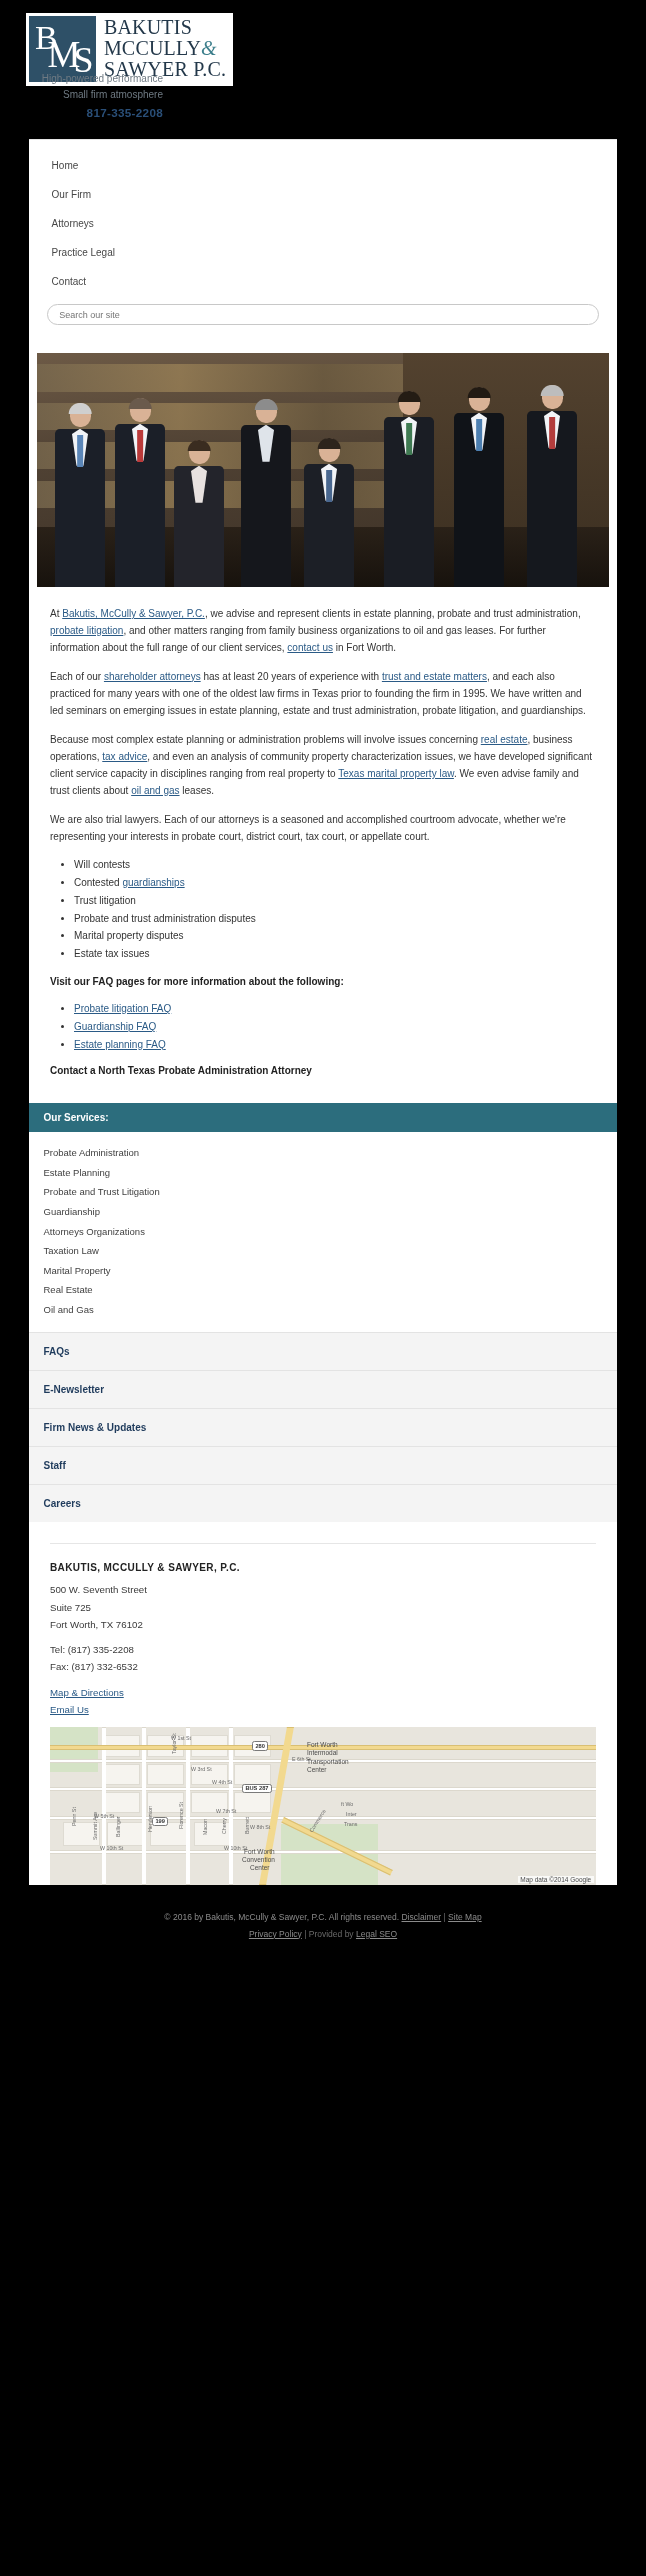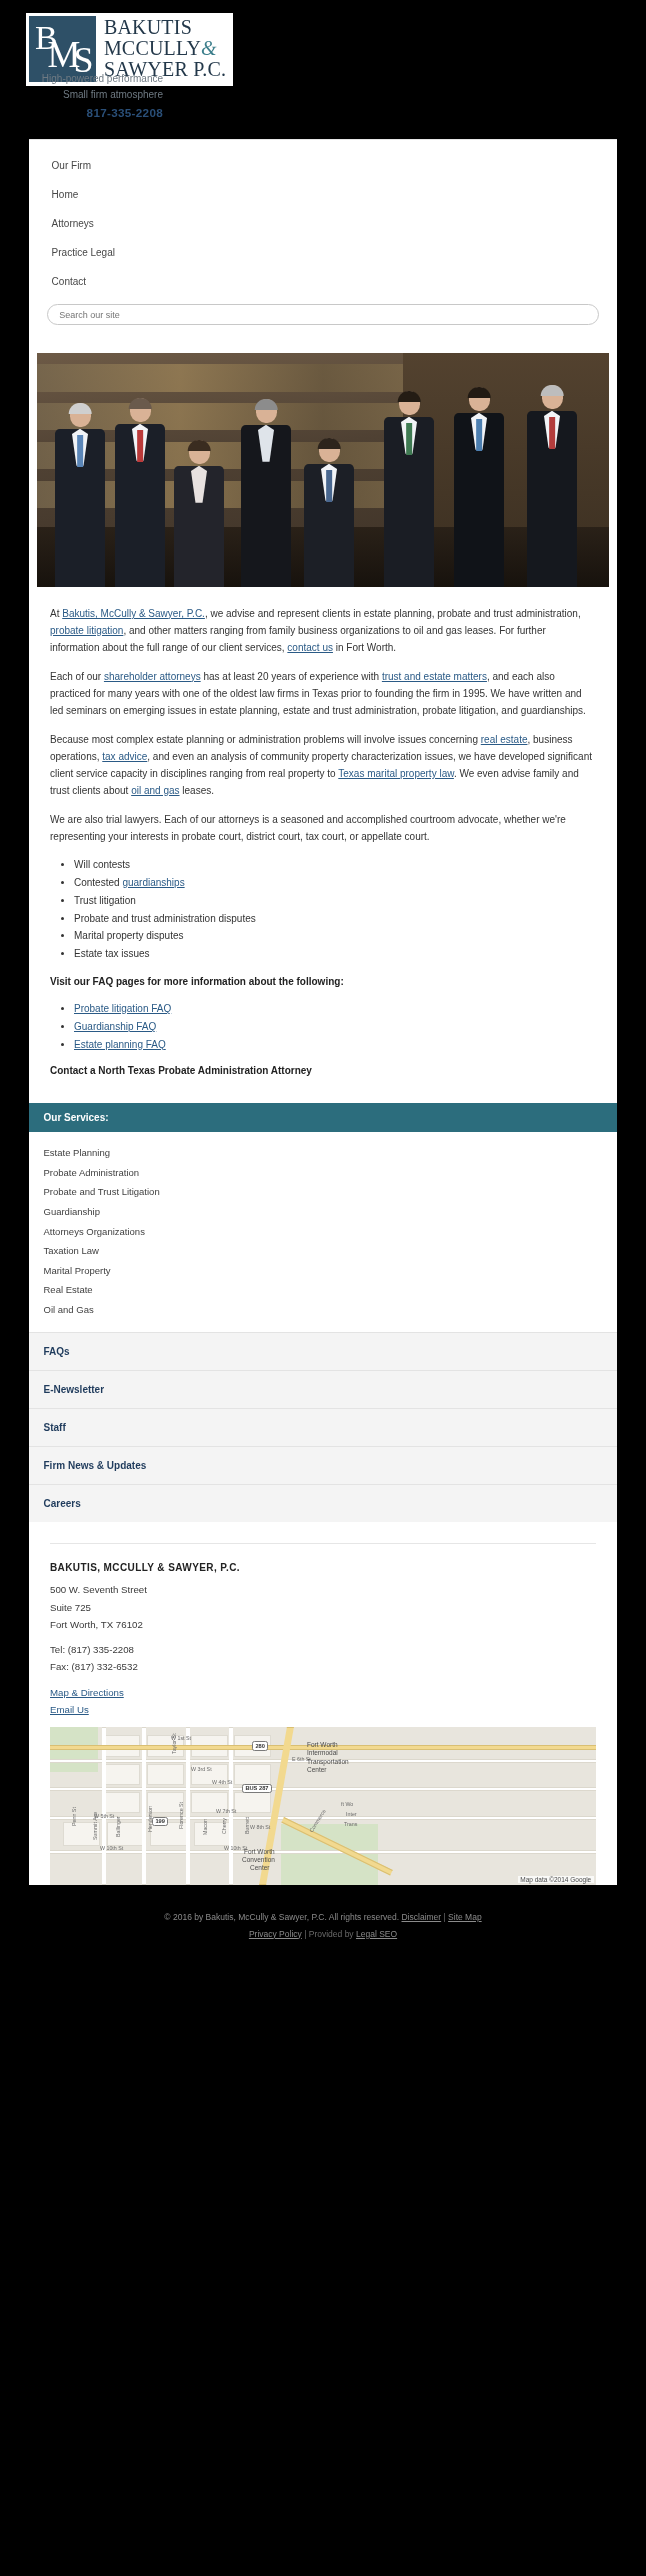--- a/index.html
+++ b/index.html
@@ -357,22 +357,22 @@
   <div class="tagline">
     <div>High-powered performance</div>
     <div>Small firm atmosphere</div>
     <span class="phone">817-335-2208</span>
   </div>
 </div>
 
 <div class="page">
 
   <nav class="nav">
+    <a class="nav-item">Home</a>
     <a class="nav-item">Our Firm</a>
-    <a class="nav-item">Home</a>
     <a class="nav-item">Attorneys</a>
     <a class="nav-item">Practice Legal</a>
     <a class="nav-item">Contact</a>
     <div class="search-wrap">
       <input class="search-input" type="text" placeholder="Search our site" style="">
     </div>
   </nav>
 
   <div class="hero">
     <div class="shelf s1"></div>
@@ -476,34 +476,34 @@
       <li><a class="lnk">Guardianship FAQ</a></li>
       <li><a class="lnk">Estate planning FAQ</a></li>
     </ul>
 
     <div class="sub-head">Contact a North Texas Probate Administration Attorney</div>
   </div>
 
   <div class="accordion">
     <div class="acc-head">Our Services:</div>
     <div class="acc-body">
+      <div class="svc">Probate Administration</div>
       <div class="svc">Estate Planning</div>
-      <div class="svc">Probate Administration</div>
       <div class="svc">Probate and Trust Litigation</div>
       <div class="svc">Guardianship</div>
       <div class="svc">Attorneys Organizations</div>
       <div class="svc">Taxation Law</div>
       <div class="svc">Marital Property</div>
       <div class="svc">Real Estate</div>
       <div class="svc">Oil and Gas</div>
     </div>
     <div class="acc-closed">FAQs</div>
     <div class="acc-closed">E-Newsletter</div>
+    <div class="acc-closed">Firm News &amp; Updates</div>
     <div class="acc-closed">Staff</div>
-    <div class="acc-closed">Firm News &amp; Updates</div>
     <div class="acc-closed">Careers</div>
   </div>
 
   <div class="footer-top">
     <div class="firm-name">BAKUTIS, MCCULLY &amp; SAWYER, P.C.</div>
     <div class="addr-line">500 W. Seventh Street</div>
     <div class="addr-line">Suite 725</div>
     <div class="addr-line">Fort Worth, TX 76102</div>
     <div class="addr-gap"></div>
     <div class="addr-line">Tel: (817) 335-2208</div>

